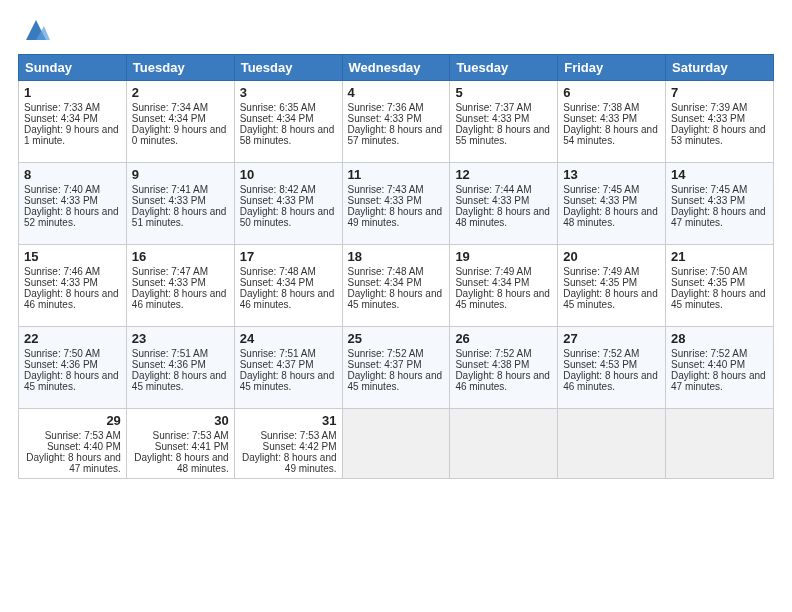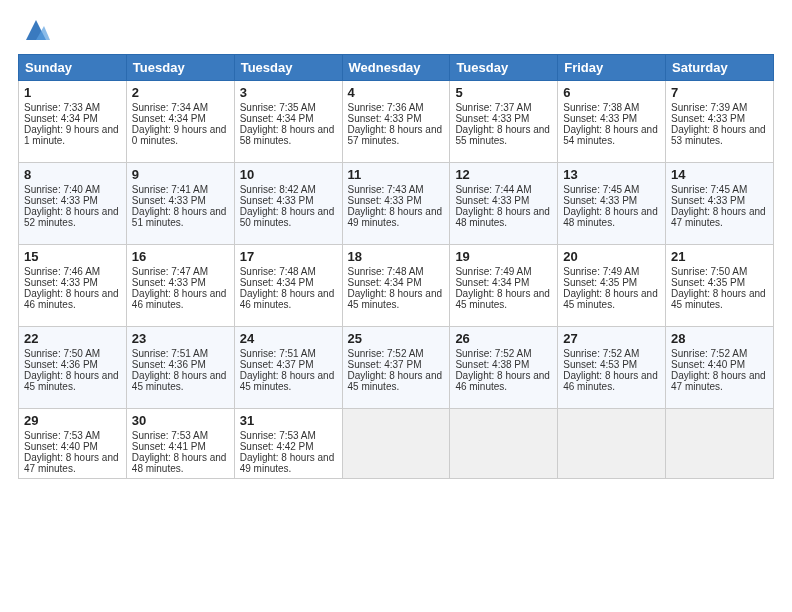--- a/index.html
+++ b/index.html
@@ -89,20 +89,21 @@
       font-weight: bold;
       color: #222;
       display: block;
       margin-bottom: 2px;
     }
     .cell-empty {
       background: #f0f0f0 !important;
     }
     .last-row td {
       height: 68px;
+      text-align: right;
     }
   </style>
 </head>
 <body>
 
 <div class="page">
   <div class="header">
     <div class="logo">
       <div class="logo-text">
         <span class="logo-general"></span>
@@ -128,21 +129,21 @@
           <th>Wednesday</th>
           <th>Tuesday</th>
           <th>Friday</th>
           <th>Saturday</th>
         </tr>
     </thead>
     <tbody id="calendar-body">
     <tr>
           <td><span class="day-num">1</span><span>Sunrise: 7:33 AM</span><br><span>Sunset: 4:34 PM</span><br><span>Daylight: 9 hours and 1 minute.</span></td>
           <td><span class="day-num">2</span><span>Sunrise: 7:34 AM</span><br><span>Sunset: 4:34 PM</span><br><span>Daylight: 9 hours and 0 minutes.</span></td>
-          <td><span class="day-num">3</span><span>Sunrise: 7:35 AM</span><br><span>Sunset: 4:34 PM</span><br><span>Daylight: 8 hours and 58 minutes.</span></td>
+          <td><span class="day-num">3</span><span>Sunrise: 6:35 AM</span><br><span>Sunset: 4:34 PM</span><br><span>Daylight: 8 hours and 58 minutes.</span></td>
           <td><span class="day-num">4</span><span>Sunrise: 7:36 AM</span><br><span>Sunset: 4:33 PM</span><br><span>Daylight: 8 hours and 57 minutes.</span></td>
           <td><span class="day-num">5</span><span>Sunrise: 7:37 AM</span><br><span>Sunset: 4:33 PM</span><br><span>Daylight: 8 hours and 55 minutes.</span></td>
           <td><span class="day-num">6</span><span>Sunrise: 7:38 AM</span><br><span>Sunset: 4:33 PM</span><br><span>Daylight: 8 hours and 54 minutes.</span></td>
           <td><span class="day-num">7</span><span>Sunrise: 7:39 AM</span><br><span>Sunset: 4:33 PM</span><br><span>Daylight: 8 hours and 53 minutes.</span></td>
         </tr>
         <tr>
           <td><span class="day-num">8</span><span>Sunrise: 7:40 AM</span><br><span>Sunset: 4:33 PM</span><br><span>Daylight: 8 hours and 52 minutes.</span></td>
           <td><span class="day-num">9</span><span>Sunrise: 7:41 AM</span><br><span>Sunset: 4:33 PM</span><br><span>Daylight: 8 hours and 51 minutes.</span></td>
           <td><span class="day-num">10</span><span>Sunrise: 8:42 AM</span><br><span>Sunset: 4:33 PM</span><br><span>Daylight: 8 hours and 50 minutes.</span></td>
           <td><span class="day-num">11</span><span>Sunrise: 7:43 AM</span><br><span>Sunset: 4:33 PM</span><br><span>Daylight: 8 hours and 49 minutes.</span></td>

